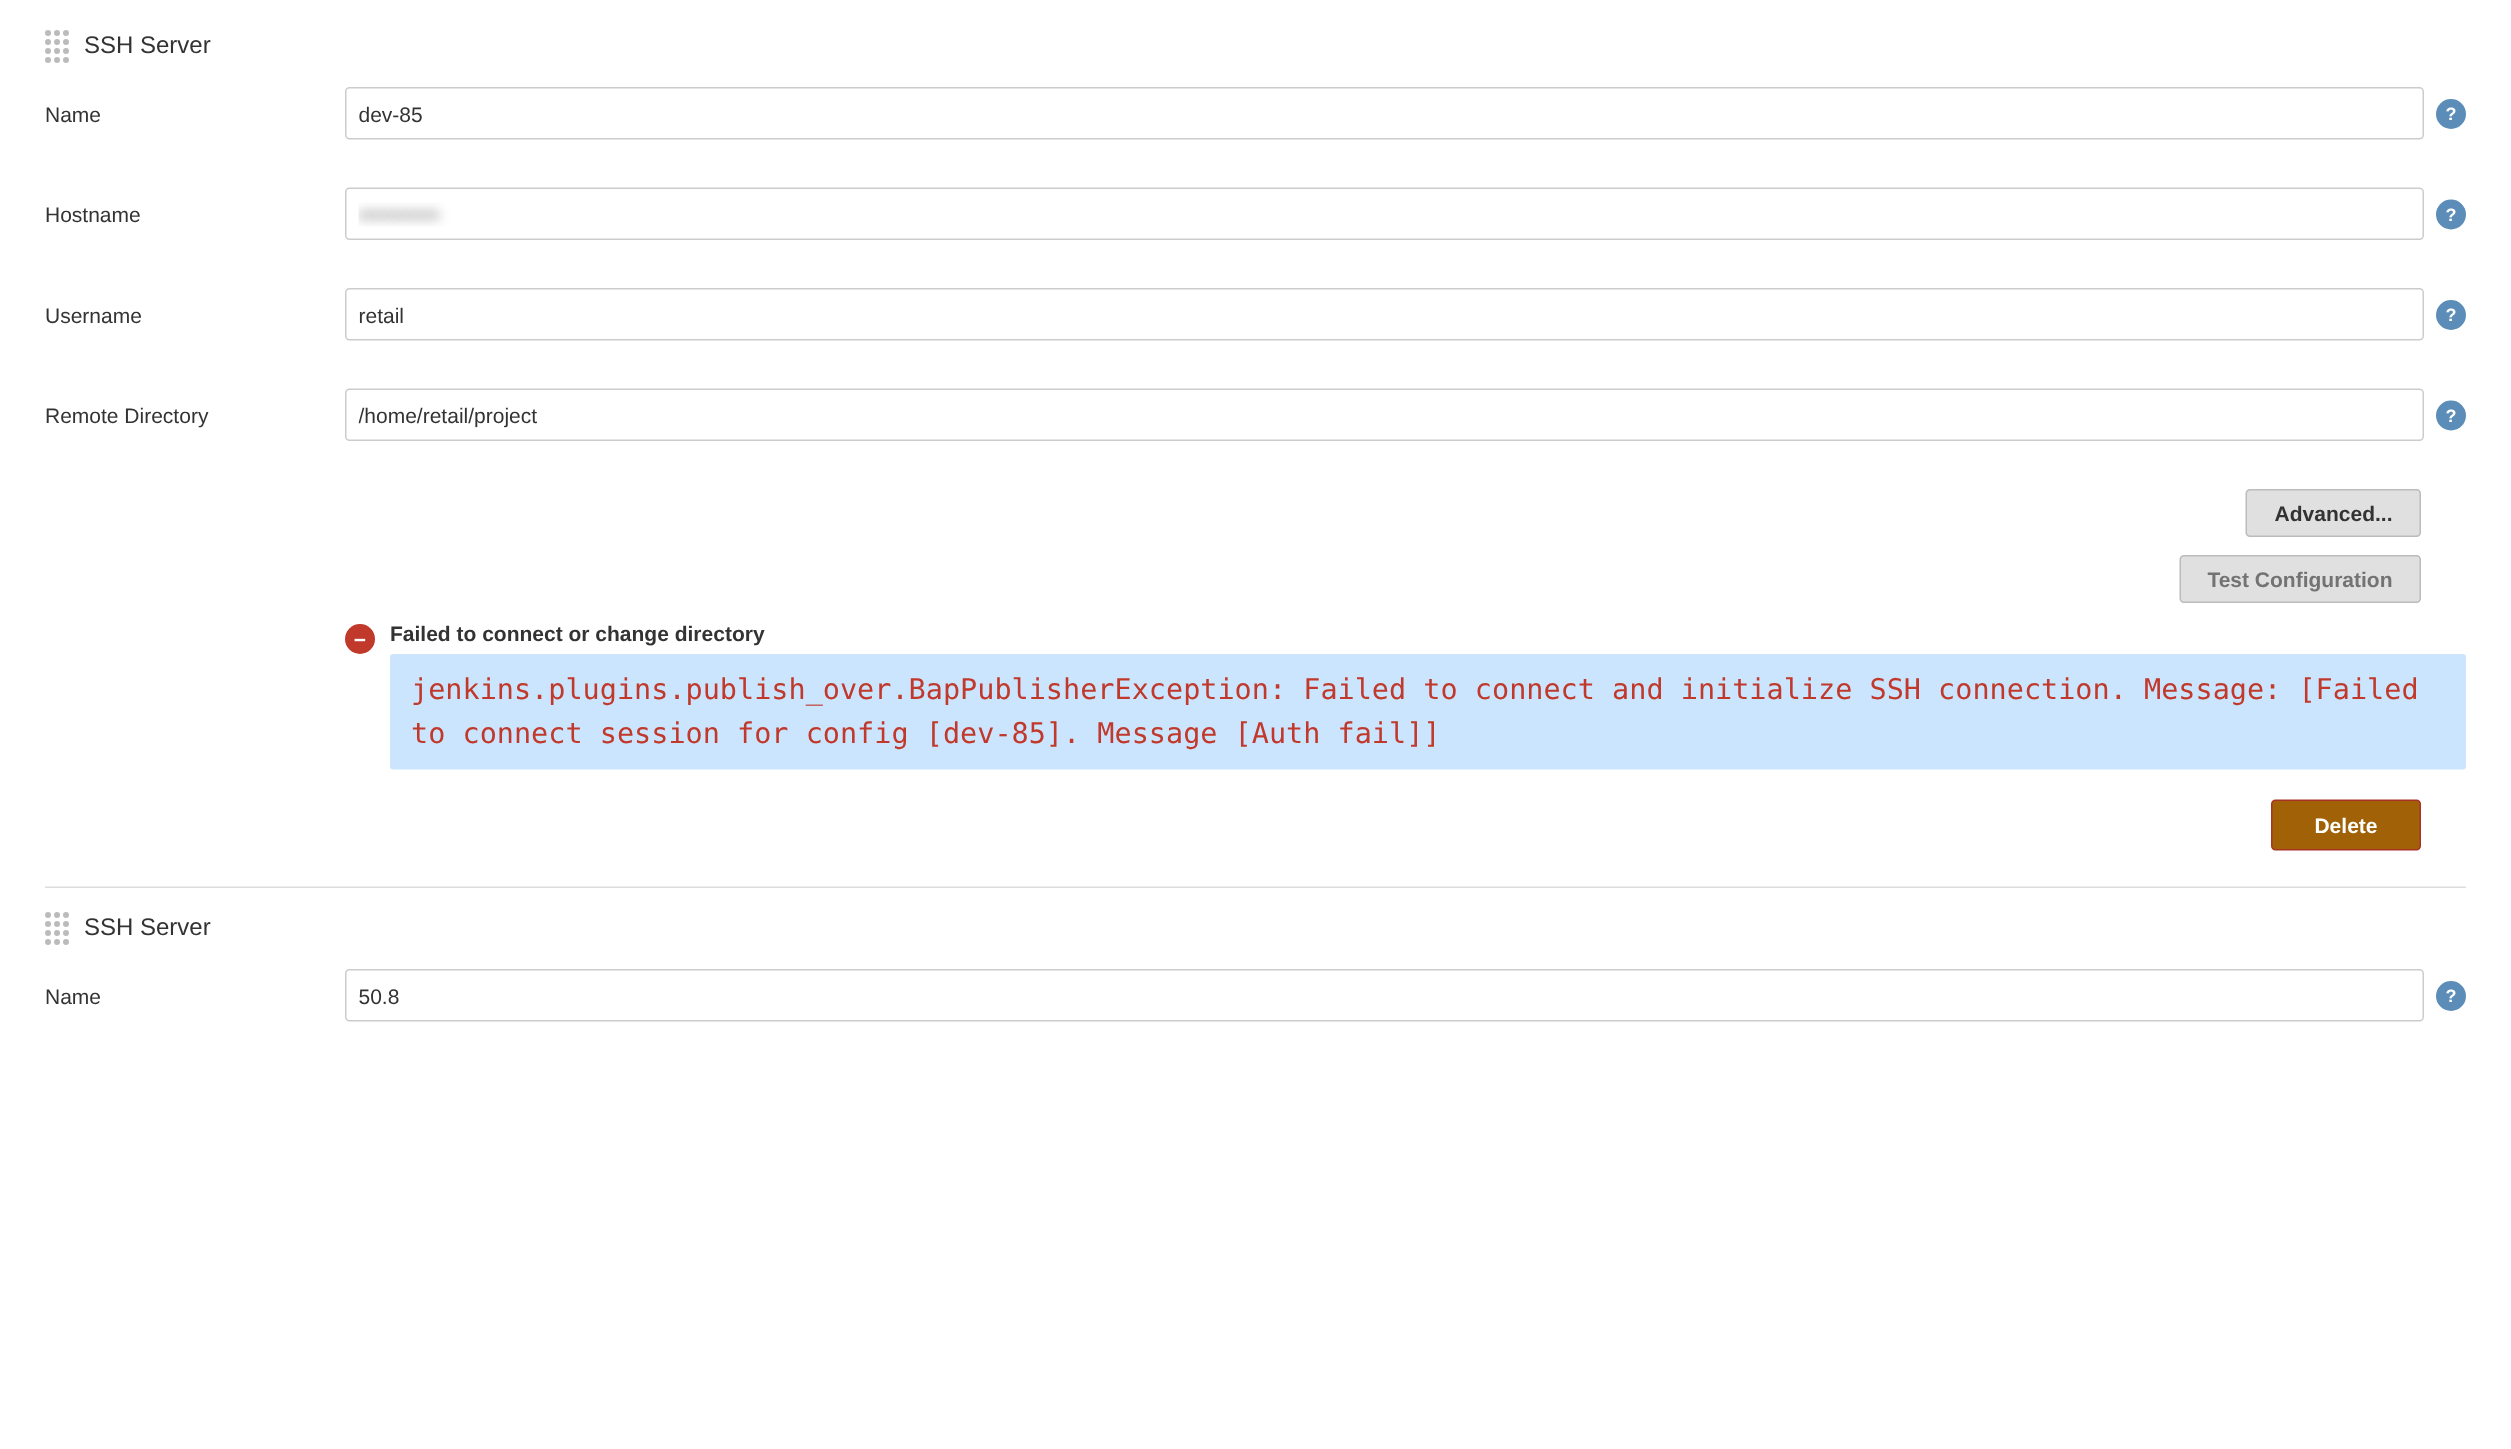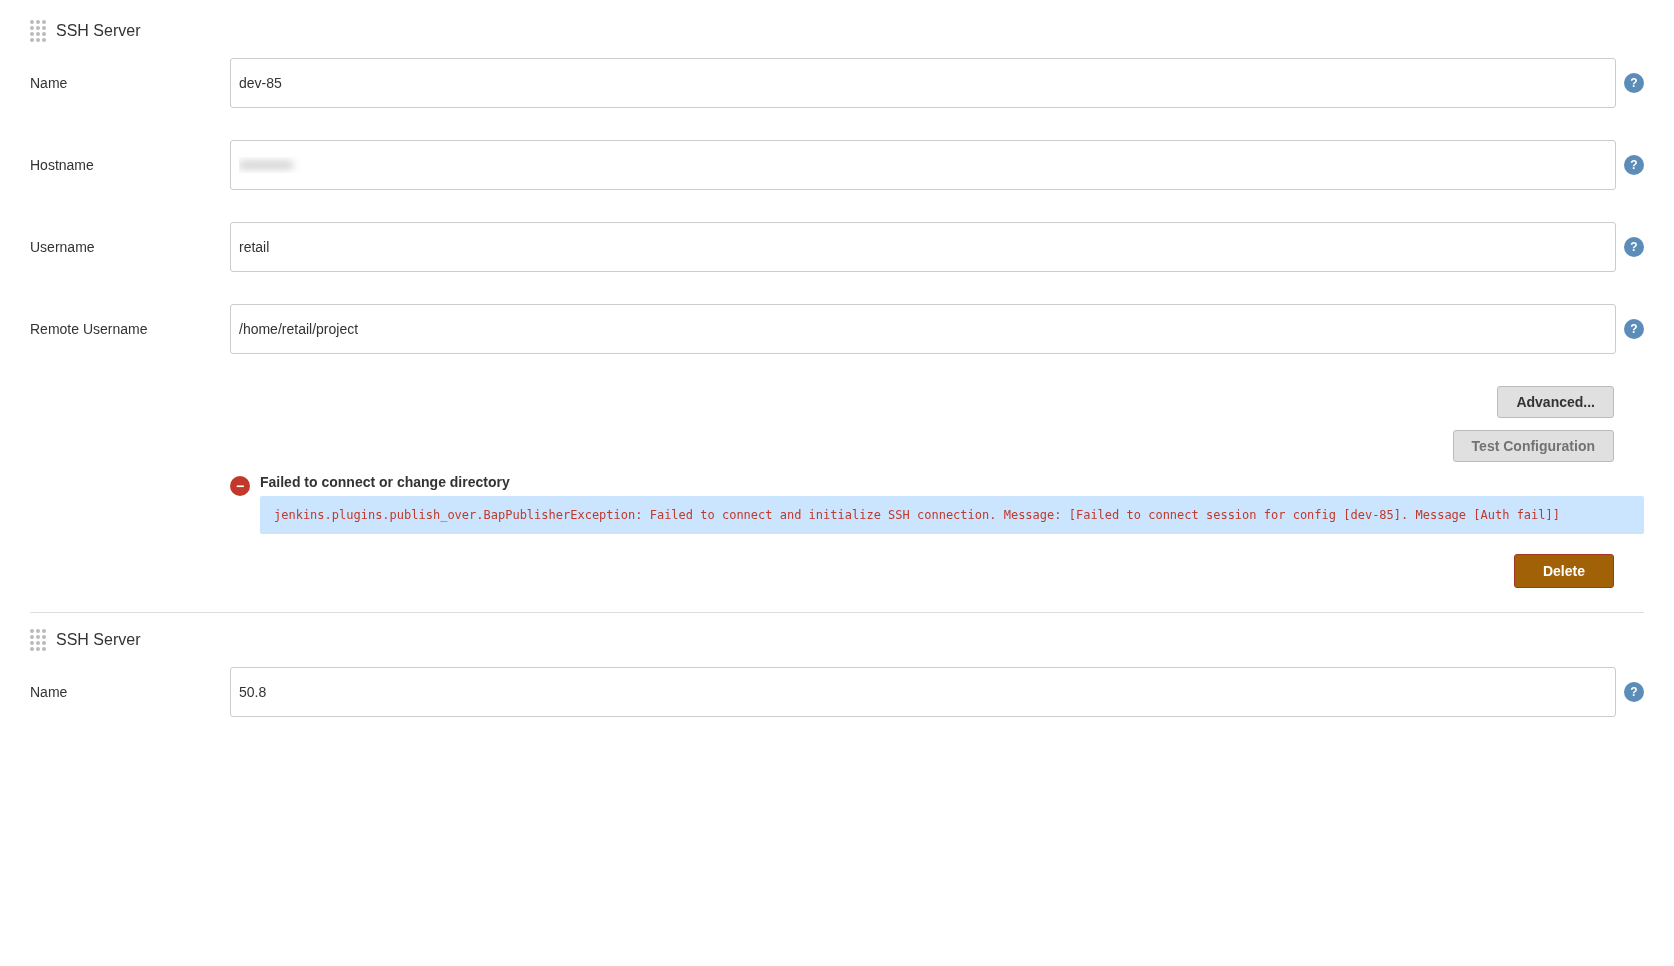--- a/index.html
+++ b/index.html
@@ -63,21 +63,21 @@
 
     .form-input-wrap {
       flex: 1;
       display: flex;
       align-items: center;
       gap: 8px;
     }
 
     .form-input {
       flex: 1;
-      height: 50px;
+      height: 35px;
       padding: 4px 8px;
       border: 1px solid #ccc;
       border-radius: 3px;
       font-size: 14px;
       background: #fff;
       color: #333;
     }
 
     .hostname-input {
       color: transparent;
@@ -169,21 +169,21 @@
       font-size: 14px;
       color: #333;
       margin-bottom: 6px;
     }
 
     .error-message-box {
       background: #cce5ff;
       border: none;
       padding: 10px 14px;
       font-family: monospace;
-      font-size: 12px;
+      font-size: 19px;
       color: #c0392b;
       line-height: 1.5;
       border-radius: 2px;
     }
 
     .delete-row {
       display: flex;
       justify-content: flex-end;
       margin-bottom: 24px;
     }
@@ -240,21 +240,21 @@
 
     <div class="form-row">
       <div class="form-label">Username</div>
       <div class="form-input-wrap">
         <input class="form-input" type="text" value="retail" style="">
         <div class="help-icon">?</div>
       </div>
     </div>
 
     <div class="form-row">
-      <div class="form-label">Remote Username</div>
+      <div class="form-label">Remote Directory</div>
       <div class="form-input-wrap">
         <input class="form-input" type="text" value="/home/retail/project" style="">
         <div class="help-icon">?</div>
       </div>
     </div>
 
     <div class="buttons-row" style="padding-right: 30px;">
       <button class="btn btn-advanced">Advanced...</button>
     </div>
 

